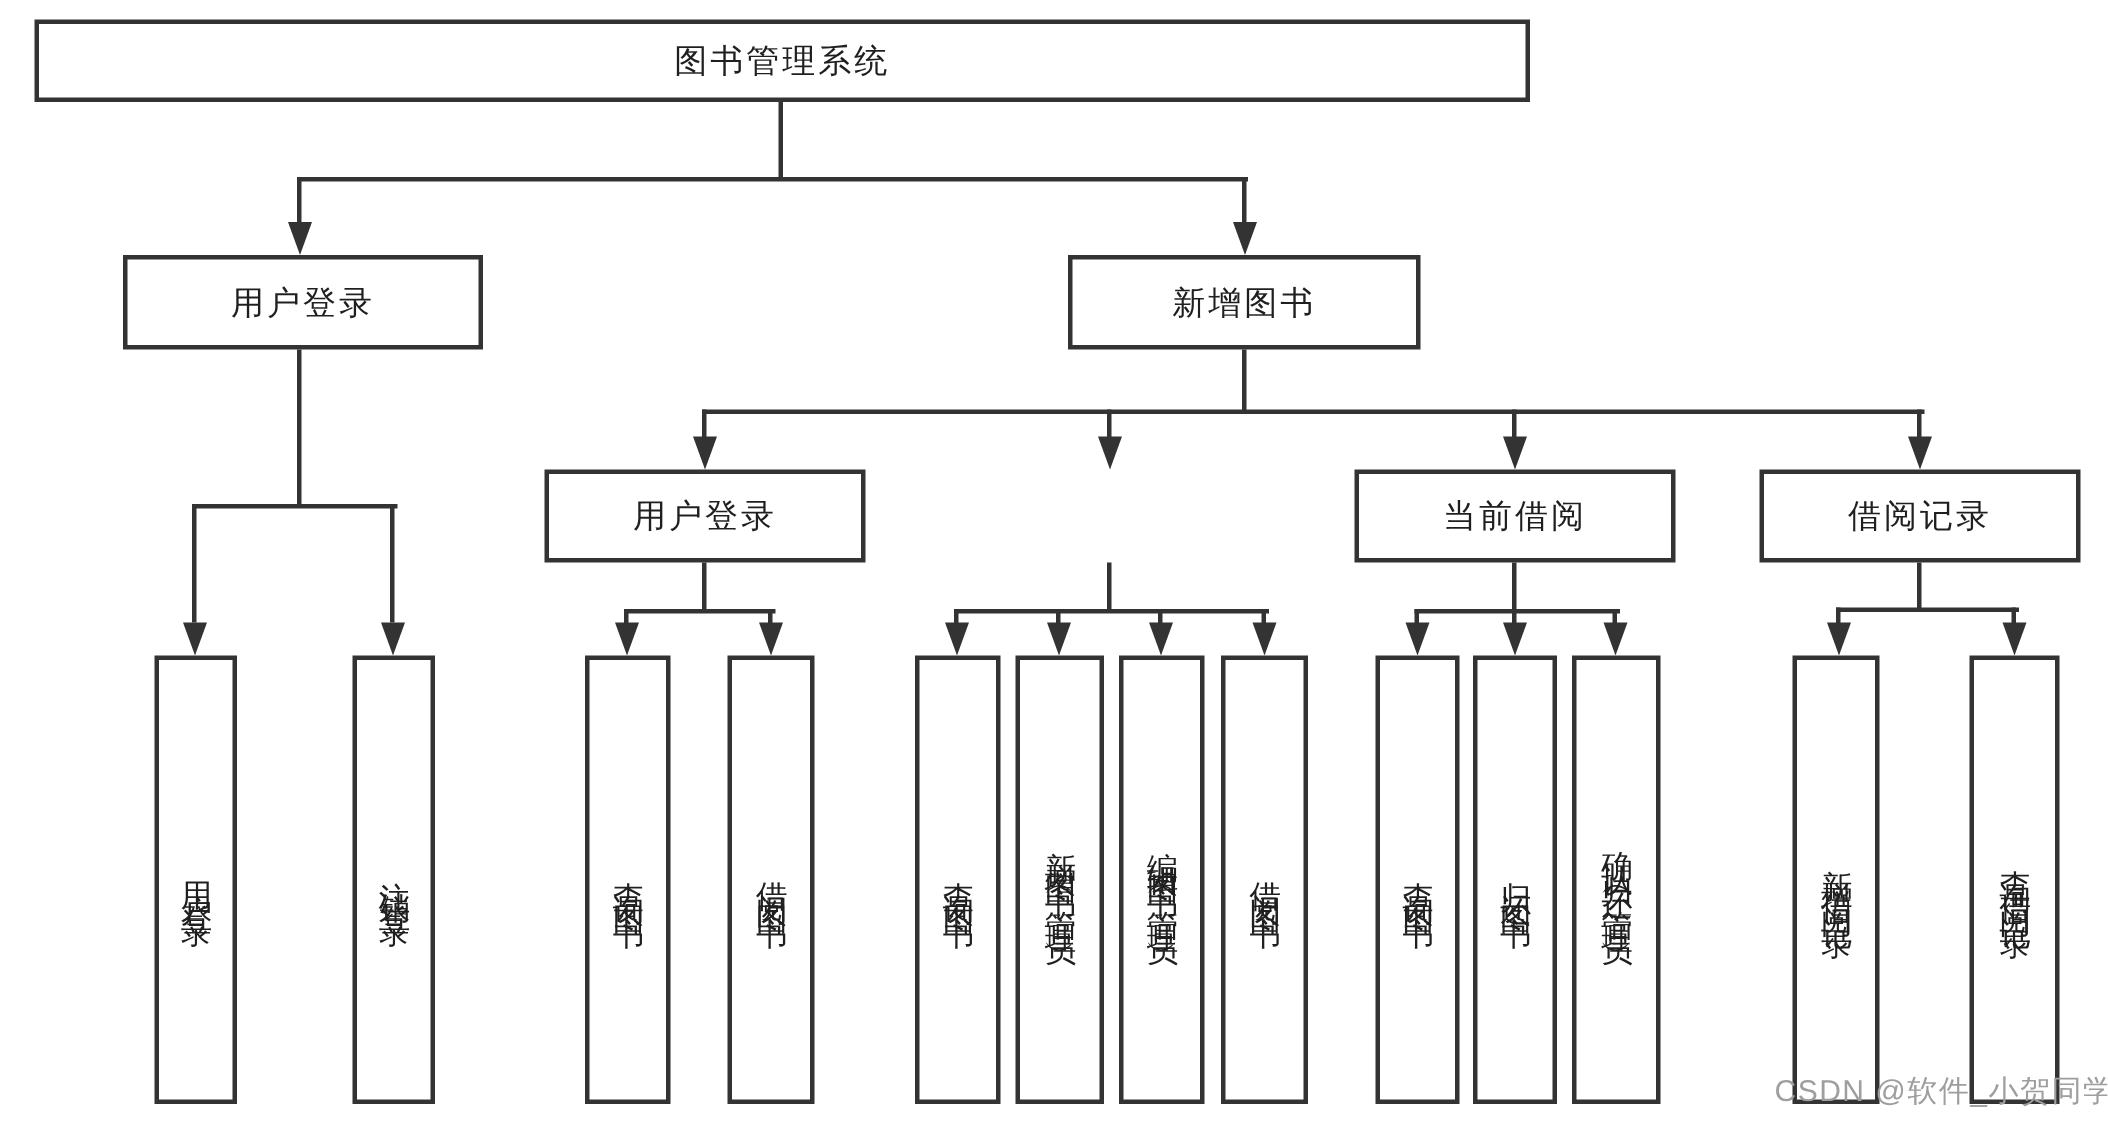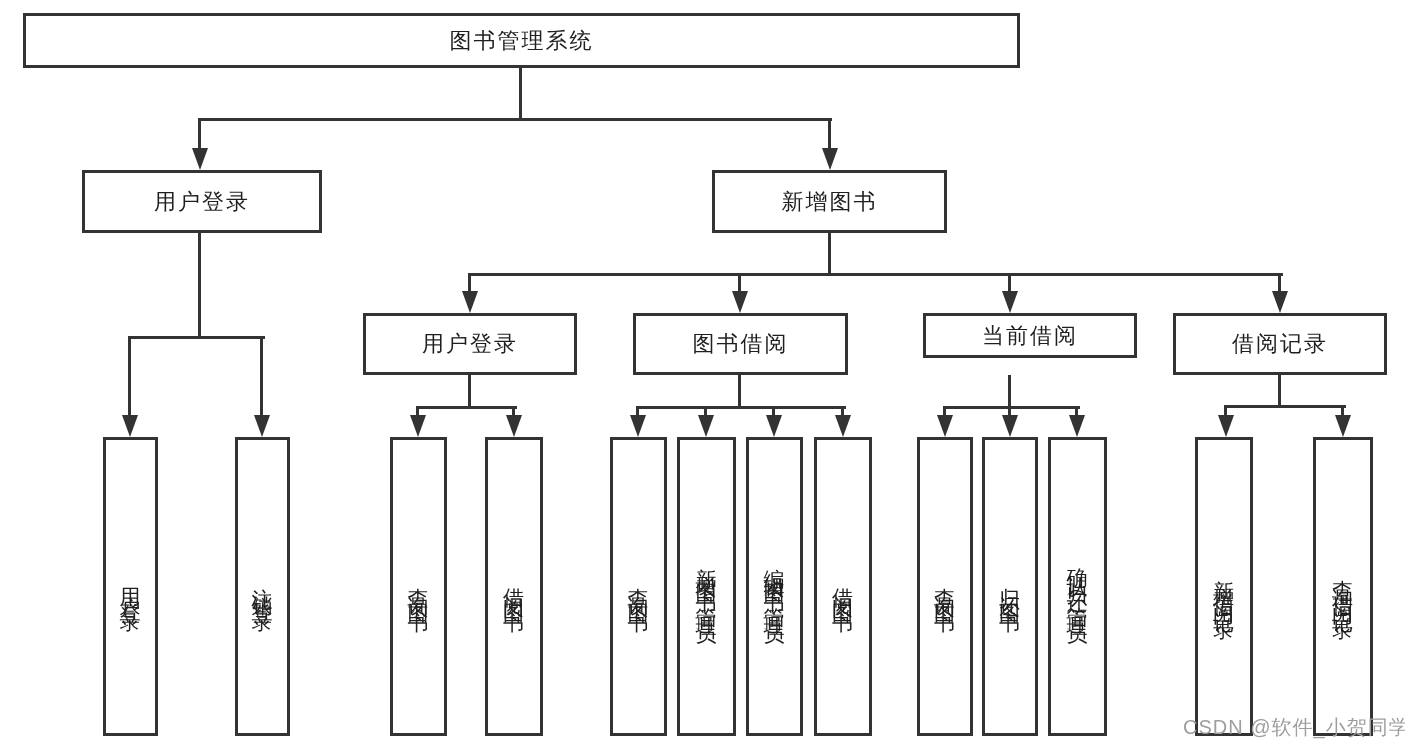--- a/index.html
+++ b/index.html
@@ -92,24 +92,21 @@
   <div class="line" style="left:738px; top:273px; width:3px; height:20px;"></div>
   <div class="arr" style="left:732px; top:291px;"></div>
   <div class="line" style="left:1008px; top:273px; width:3px; height:20px;"></div>
   <div class="arr" style="left:1002px; top:291px;"></div>
   <div class="line" style="left:1278px; top:273px; width:3px; height:20px;"></div>
   <div class="arr" style="left:1272px; top:291px;"></div>
 
   <div class="box hbox" style="left:363px; top:313px; width:214px; height:62px;">
     <span>用户登录</span>
   </div>
-  <div class="box hbox" style="left:633px; top:313px; width:215px; height:62px;">
-    <span>图书借阅</span>
-  </div>
-  <div class="box hbox" style="left:923px; top:313px; width:214px; height:45px;">
+  <div class="box hbox" style="left:903px; top:313px; width:214px; height:62px;">
     <span>当前借阅</span>
   </div>
   <div class="box hbox" style="left:1173px; top:313px; width:214px; height:62px;">
     <span>借阅记录</span>
   </div>
 
   <div class="line" style="left:468px; top:375px; width:3px; height:33px;"></div>
   <div class="line" style="left:416px; top:406px; width:101px; height:3px;"></div>
   <div class="line" style="left:416px; top:406px; width:3px; height:11px;"></div>
   <div class="arr" style="left:410px; top:415px;"></div>

